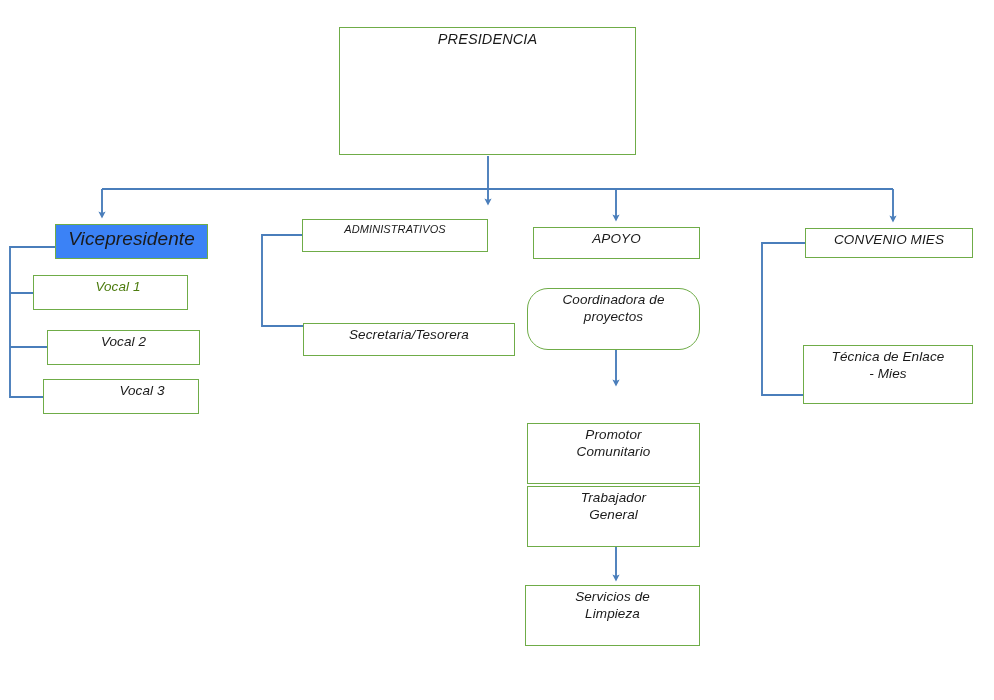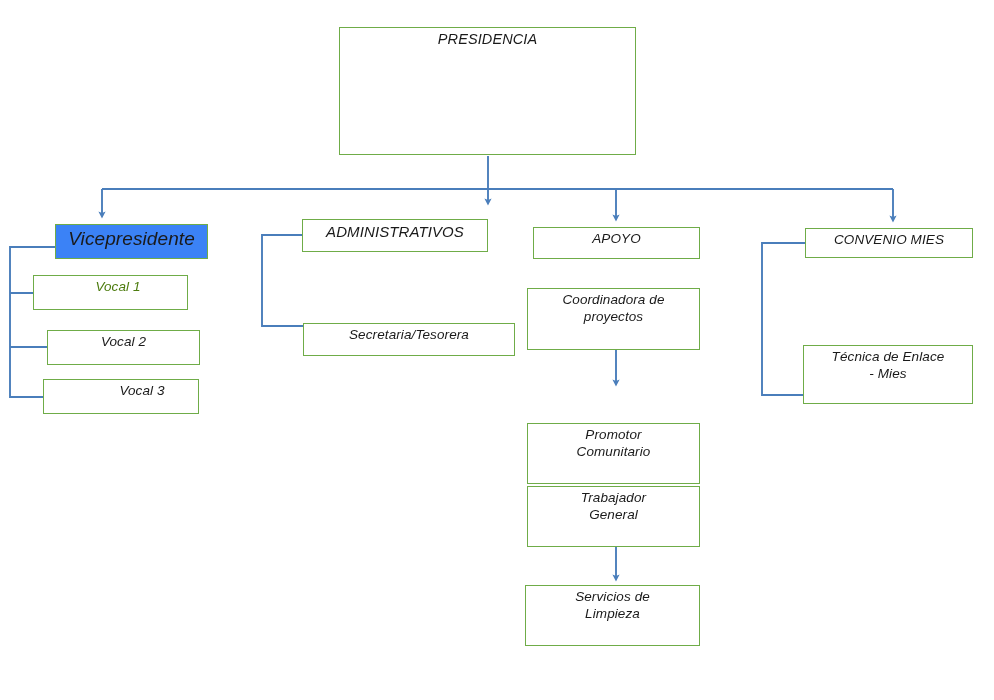--- a/index.html
+++ b/index.html
@@ -79,24 +79,24 @@
         <path d="M 805 243 L 762 243 L 762 395 L 803 395" stroke="#4A7EBB" stroke-width="1.9" fill="none" stroke-linejoin="miter"></path>
       </g>
   </svg>
 
   <div id="nodes-layer">
       <div class="node-box" style="left: 339px; top: 27px; width: 297px; height: 128px; font-size: 14.5px; border-color: rgb(111, 172, 72); background: rgb(255, 255, 255); color: rgb(26, 26, 26);"><span class="node-label">PRESIDENCIA</span></div>
       <div class="node-box" style="left: 55px; top: 224px; width: 153px; height: 35px; font-size: 19px; border-color: rgb(111, 172, 72); background: #3b82f6; color: rgb(26, 26, 26);"><span class="node-label">Vicepresidente</span></div>
       <div class="node-box" style="left: 33px; top: 275px; width: 155px; height: 35px; font-size: 13.5px; border-color: rgb(111, 172, 72); background: rgb(255, 255, 255); color: #4d7c0f; padding-left: 21px;"><span class="node-label">Vocal 1</span></div>
       <div class="node-box" style="left: 47px; top: 330px; width: 153px; height: 35px; font-size: 13.5px; border-color: rgb(111, 172, 72); background: rgb(255, 255, 255); color: rgb(26, 26, 26);"><span class="node-label">Vocal 2</span></div>
       <div class="node-box" style="left: 43px; top: 379px; width: 156px; height: 35px; font-size: 13.5px; border-color: rgb(111, 172, 72); background: rgb(255, 255, 255); color: rgb(26, 26, 26); padding-left: 48px;"><span class="node-label">Vocal 3</span></div>
-      <div class="node-box" style="left: 302px; top: 219px; width: 186px; height: 33px; font-size: 15px; border-color: rgb(111, 172, 72); background: rgb(255, 255, 255); color: rgb(26, 26, 26);"><span class="node-label">ADMINISTRATIVOS</span></div>
+      <div class="node-box" style="left: 302px; top: 219px; width: 186px; height: 33px; font-size: 11px; border-color: rgb(111, 172, 72); background: rgb(255, 255, 255); color: rgb(26, 26, 26);"><span class="node-label">ADMINISTRATIVOS</span></div>
       <div class="node-box" style="left: 303px; top: 323px; width: 212px; height: 33px; font-size: 13.5px; border-color: rgb(111, 172, 72); background: rgb(255, 255, 255); color: rgb(26, 26, 26);"><span class="node-label">Secretaria/Tesorera</span></div>
       <div class="node-box" style="left: 533px; top: 227px; width: 167px; height: 32px; font-size: 13.5px; border-color: rgb(111, 172, 72); background: rgb(255, 255, 255); color: rgb(26, 26, 26);"><span class="node-label">APOYO</span></div>
-      <div class="node-box" style="left: 527px; top: 288px; width: 173px; height: 62px; font-size: 13.5px; border-color: rgb(111, 172, 72); background: rgb(255, 255, 255); color: rgb(26, 26, 26);"><span class="node-label">Coordinadora de
+      <div class="node-box" style="left: 527px; top: 288px; width: 173px; height: 62px; font-size: 13.5px; border-color: rgb(111, 172, 72); background: rgb(255, 255, 255); color: rgb(26, 26, 26); border-radius: 21px;"><span class="node-label">Coordinadora de
 proyectos</span></div>
       <div class="node-box" style="left: 527px; top: 390px; width: 173px; height: 61px; font-size: 13.5px; border-color: rgb(111, 172, 72); background: rgb(255, 255, 255); color: rgb(26, 26, 26); margin-top: 33px;"><span class="node-label">Promotor
 Comunitario</span></div>
       <div class="node-box" style="left: 527px; top: 486px; width: 173px; height: 61px; font-size: 13.5px; border-color: rgb(111, 172, 72); background: rgb(255, 255, 255); color: rgb(26, 26, 26);"><span class="node-label">Trabajador
 General</span></div>
       <div class="node-box" style="left: 525px; top: 585px; width: 175px; height: 61px; font-size: 13.5px; border-color: rgb(111, 172, 72); background: rgb(255, 255, 255); color: rgb(26, 26, 26);"><span class="node-label">Servicios de
 Limpieza</span></div>
       <div class="node-box" style="left: 805px; top: 228px; width: 168px; height: 30px; font-size: 13.5px; border-color: rgb(111, 172, 72); background: rgb(255, 255, 255); color: rgb(26, 26, 26);"><span class="node-label">CONVENIO MIES</span></div>
       <div class="node-box" style="left: 803px; top: 345px; width: 170px; height: 59px; font-size: 13.5px; border-color: rgb(111, 172, 72); background: rgb(255, 255, 255); color: rgb(26, 26, 26);"><span class="node-label">Técnica de Enlace
 - Mies</span></div>

